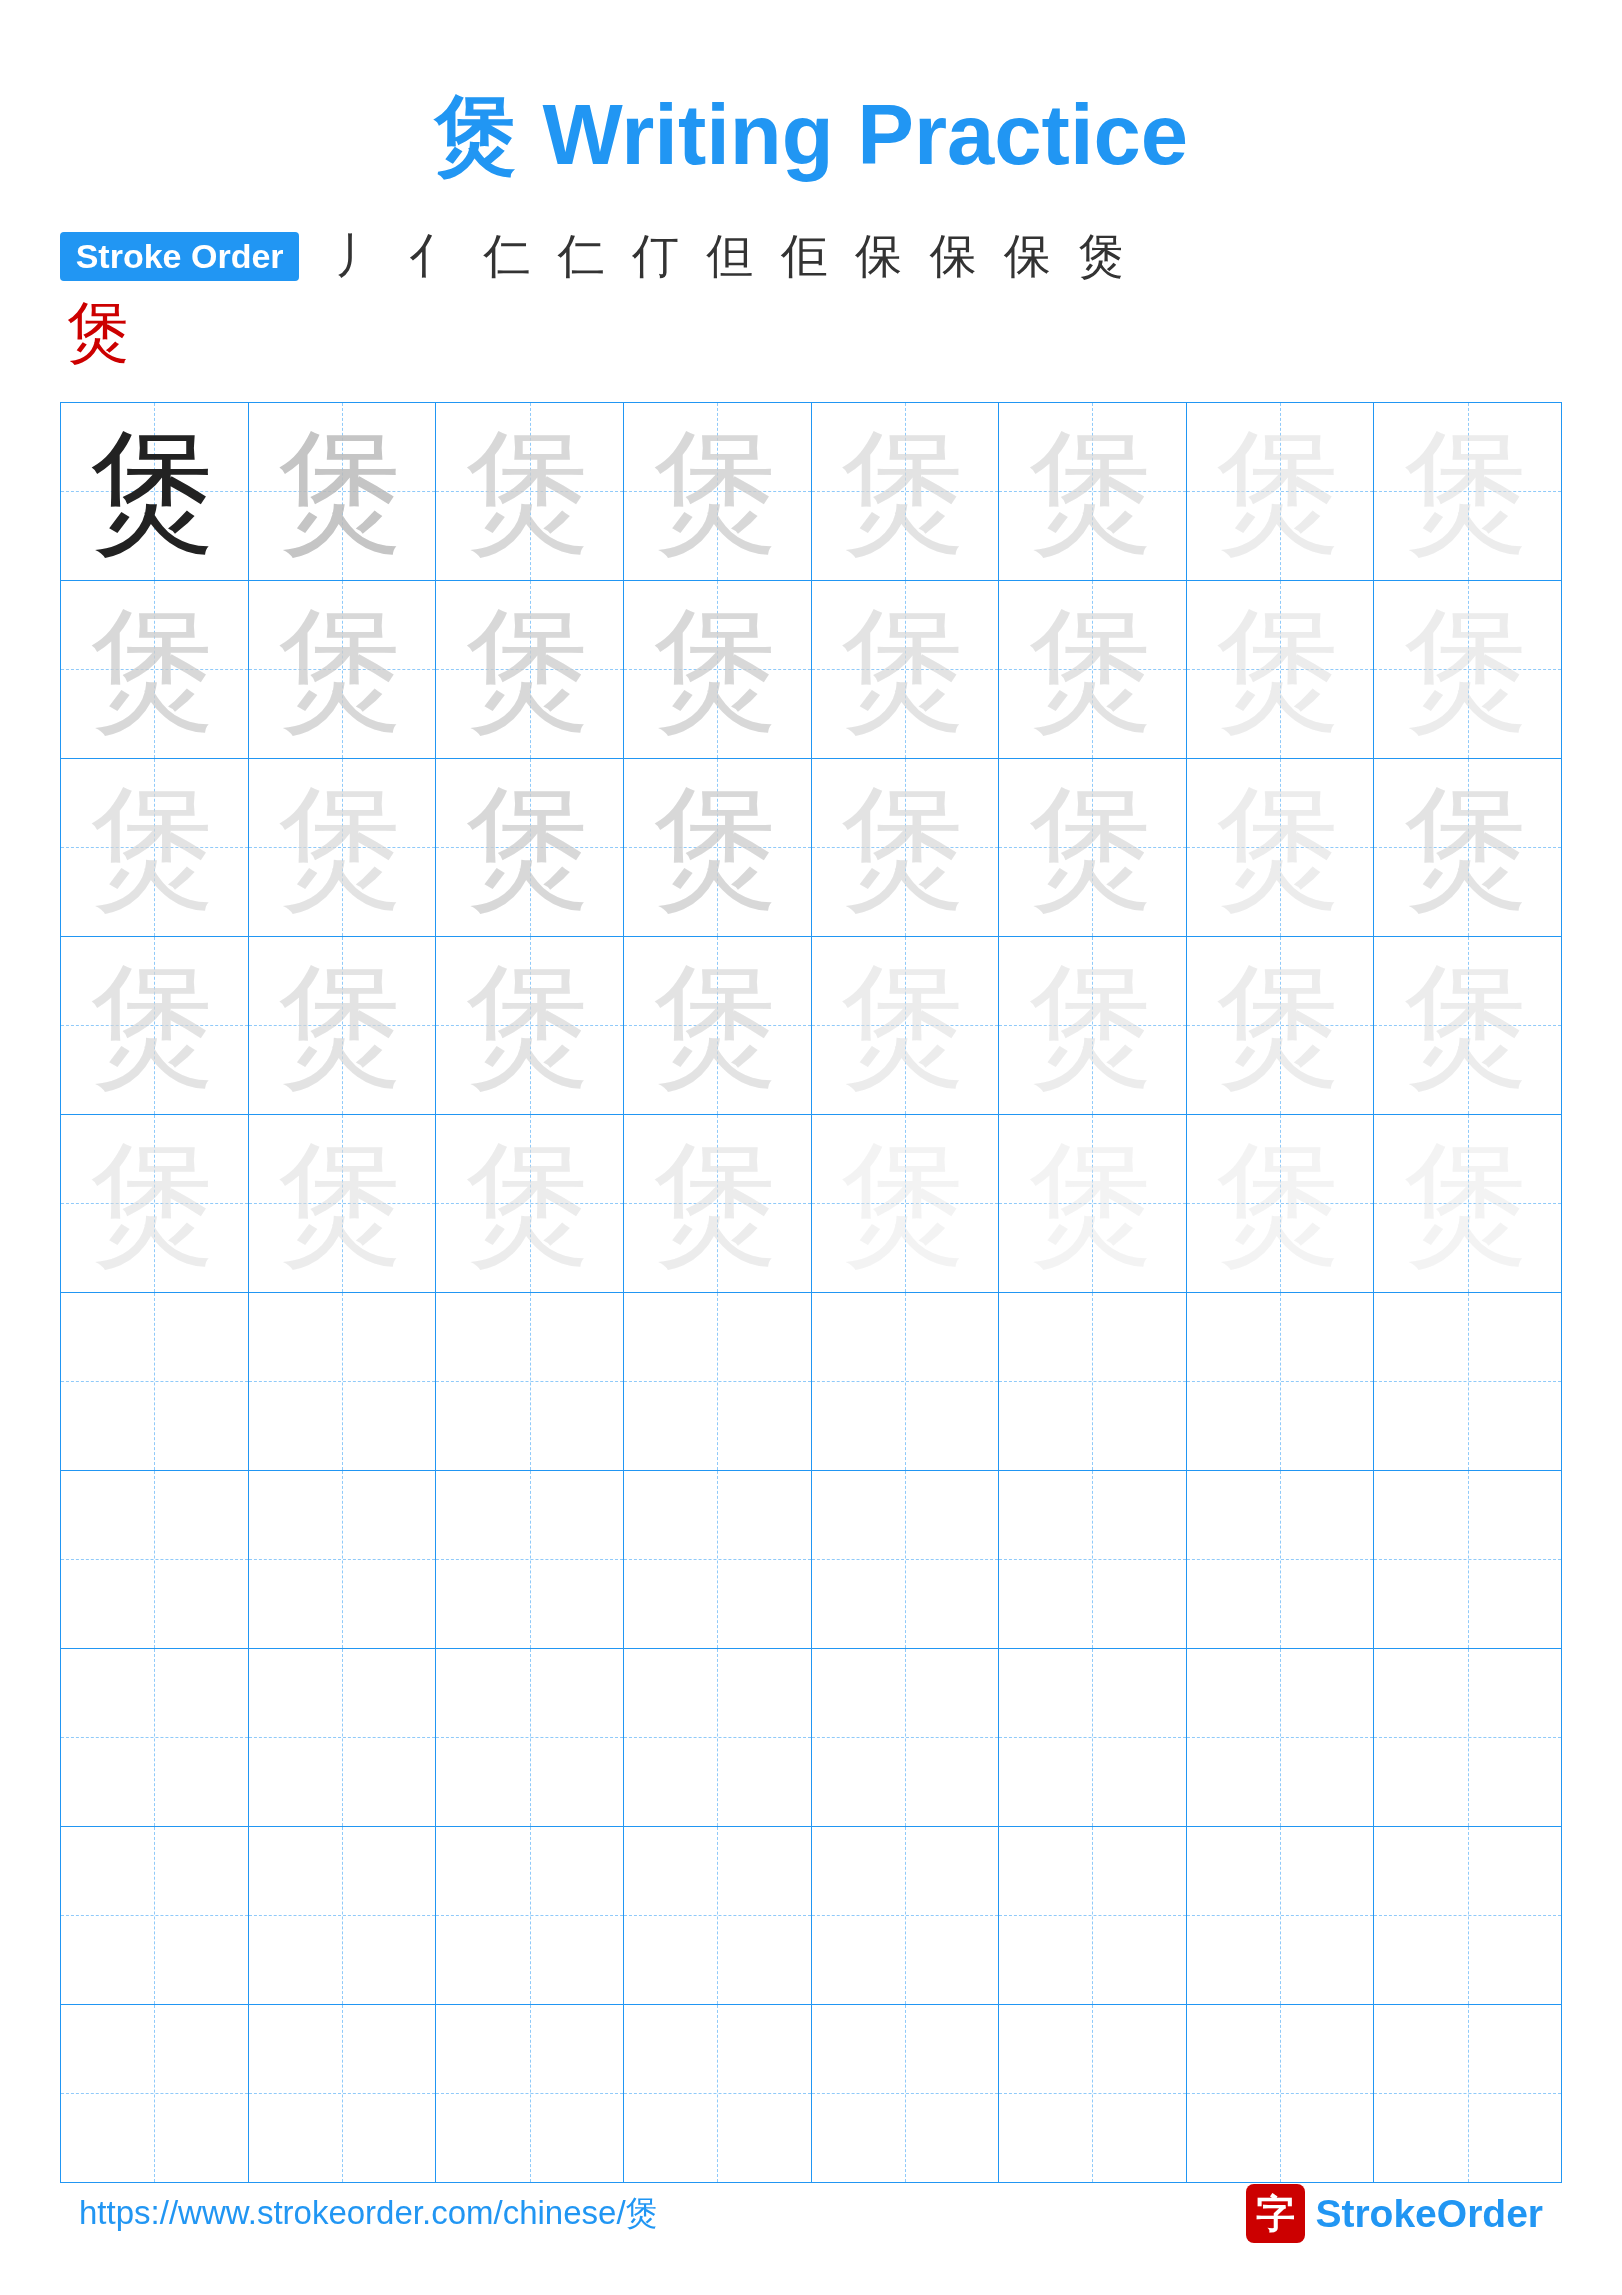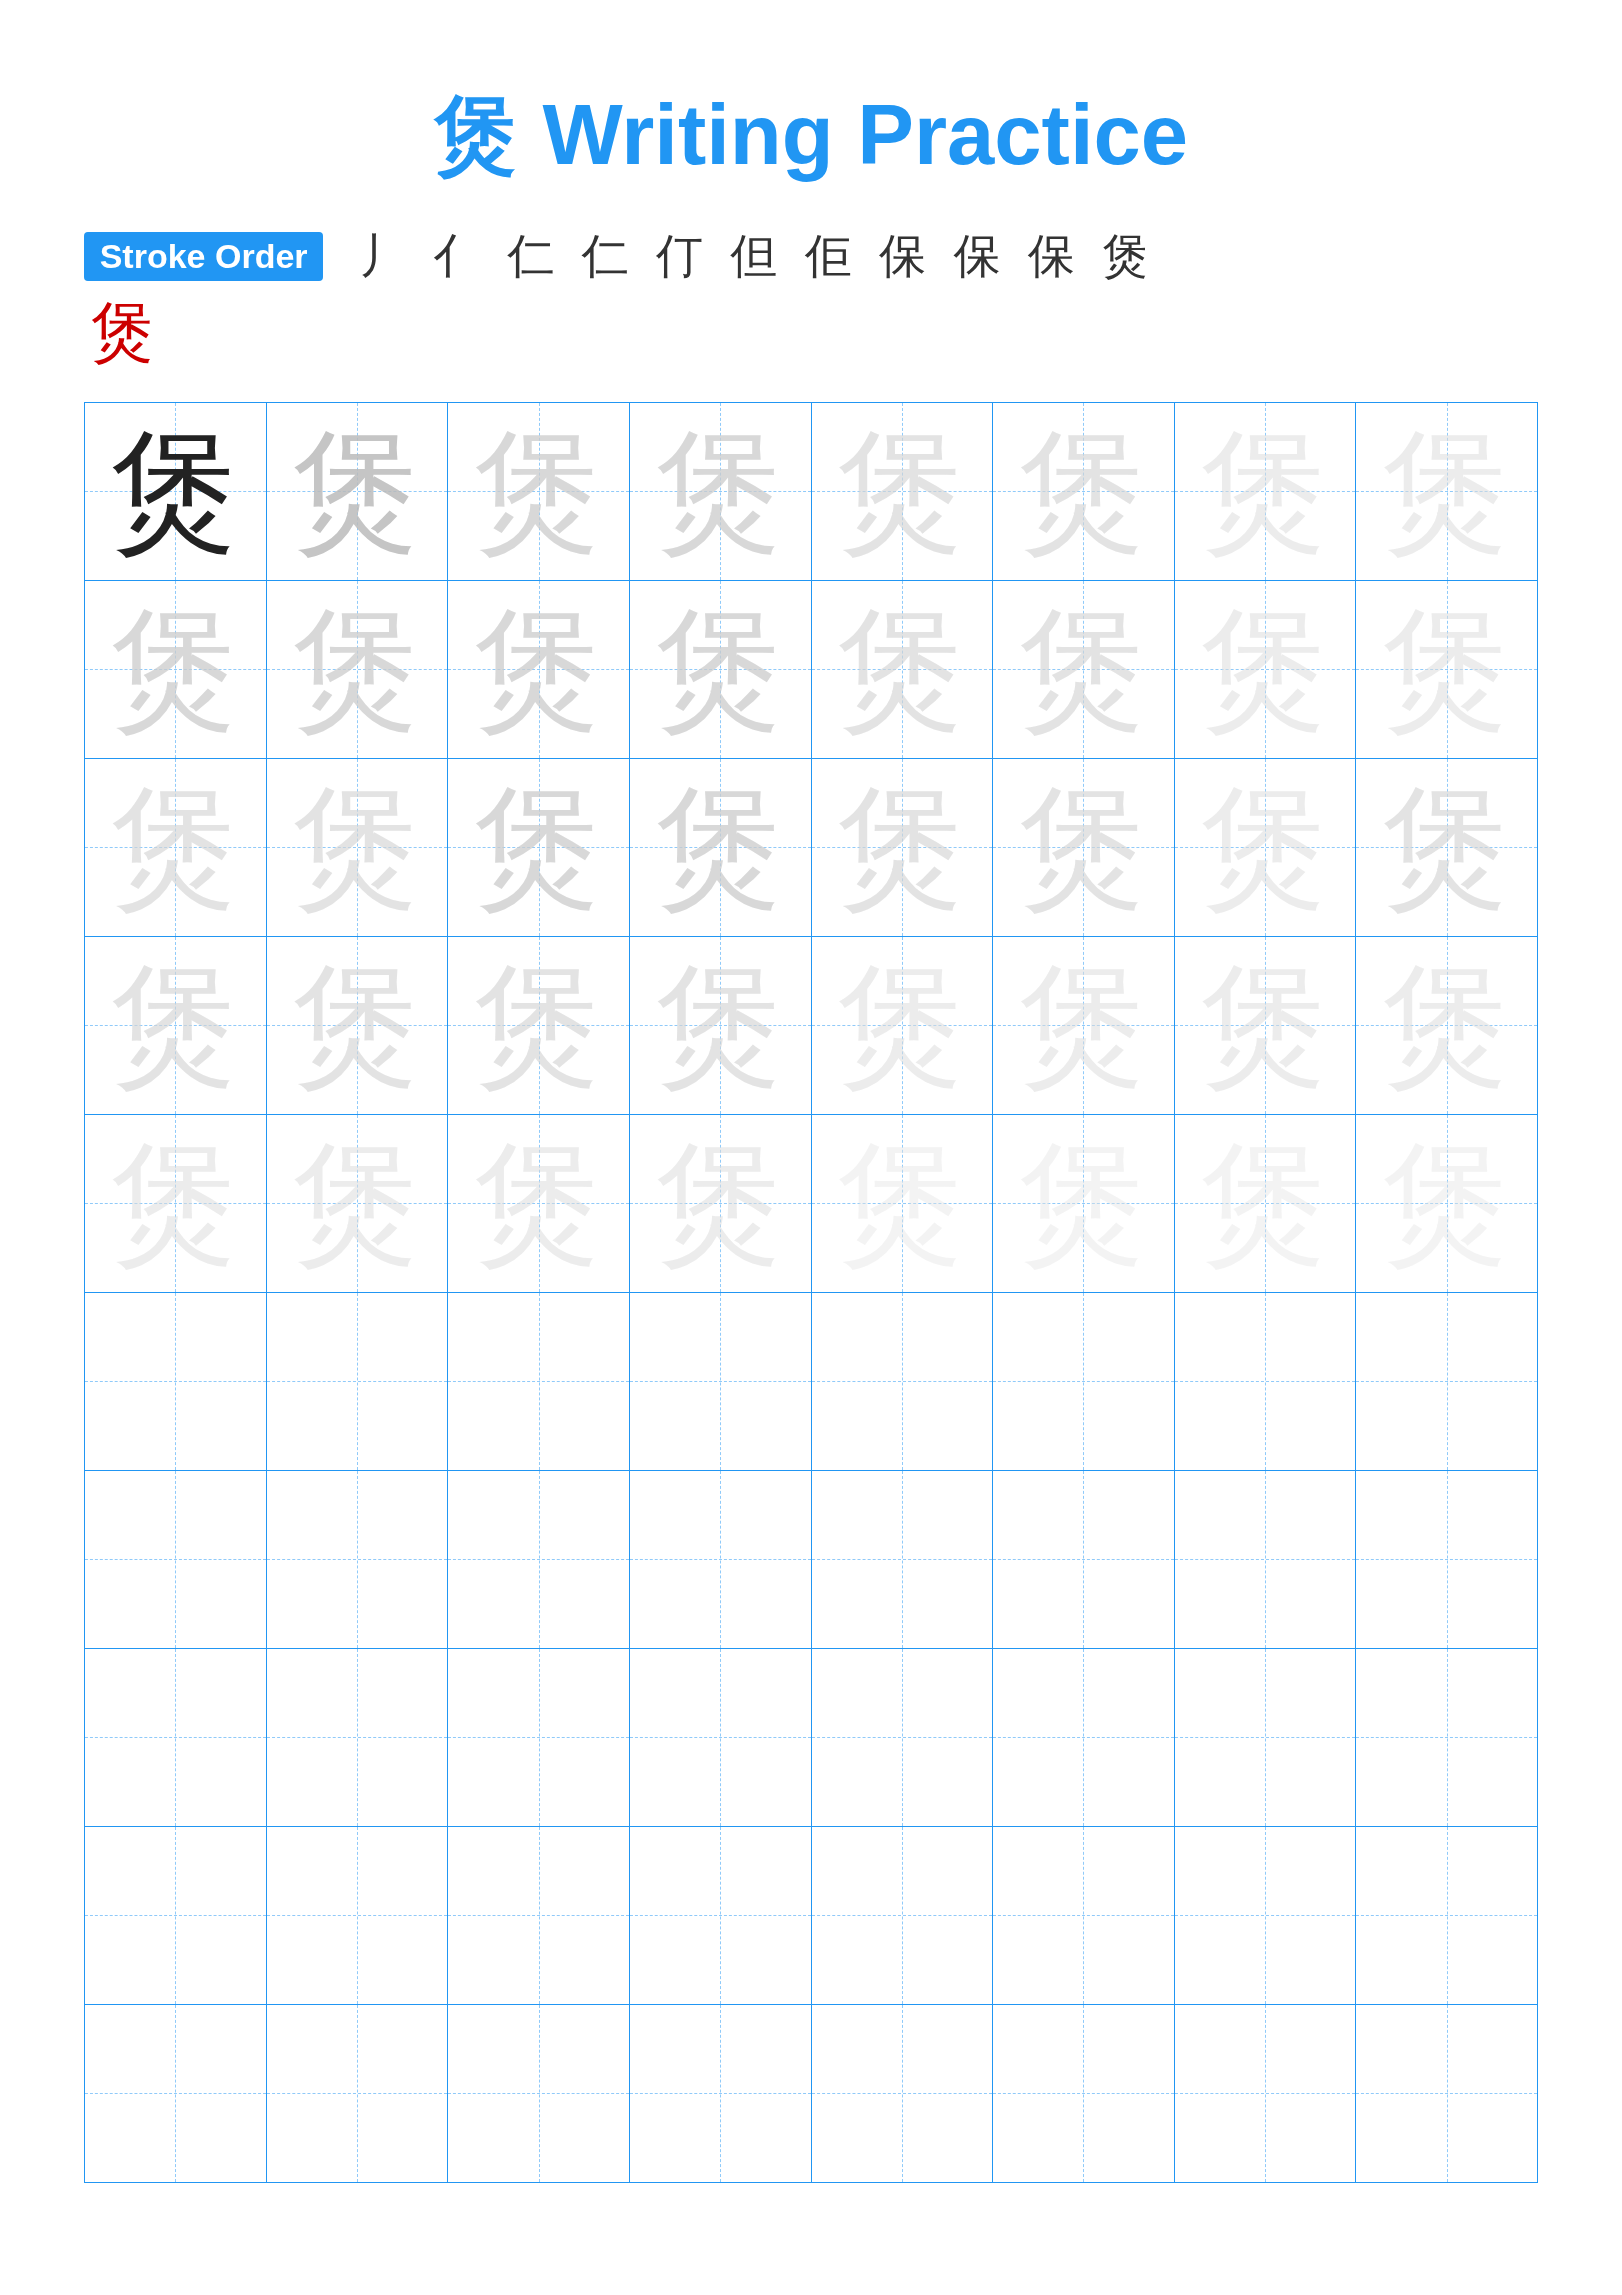--- a/index.html
+++ b/index.html
@@ -9,21 +9,21 @@
       height: 2295px;
       background: #ffffff;
       font-family: serif;
       position: relative;
       overflow: hidden;
     }
 
     .page {
       width: 1622px;
       height: 2133px;
-      padding: 52px 84px;
+      padding: 52px 60px;
       display: flex;
       flex-direction: column;
       align-items: center;
     }
 
     .title {
       font-size: 85px;
       color: #2196F3;
       font-weight: bold;
       text-align: center;
@@ -431,15 +431,24 @@
       <div class="grid-cell"></div>
       <div class="grid-cell"></div>
       <div class="grid-cell"></div>
       <div class="grid-cell"></div>
       <div class="grid-cell"></div>
       <div class="grid-cell"></div>
     </div>
 
   </div>
 
+  <div class="footer">
+    <span class="footer-url">https://www.strokeorder.com/chinese/煲</span>
+    <div class="footer-logo">
+      <div class="logo-icon">字</div>
+      <span class="logo-text">
+        <span>Stroke</span><span>Order</span>
+      </span>
+    </div>
+  </div>
 
 </div>
 
 
 </body></html>

